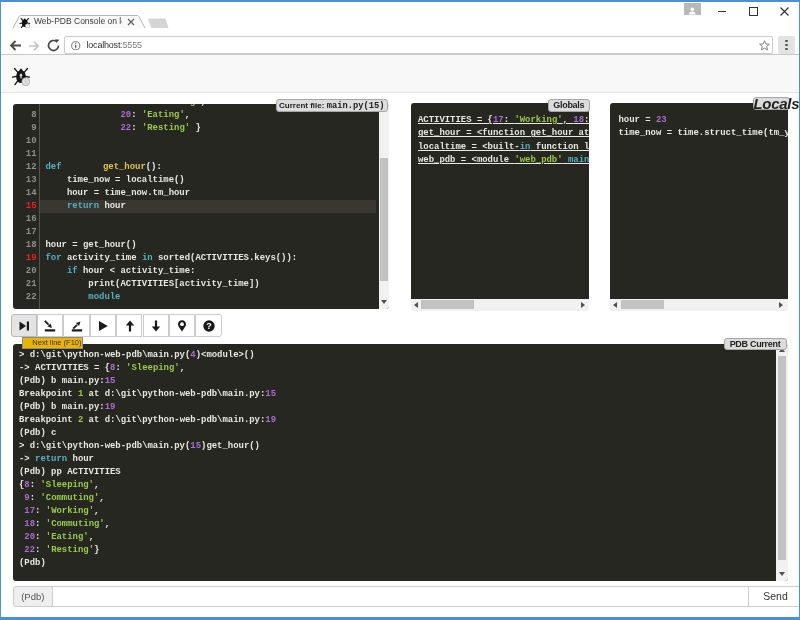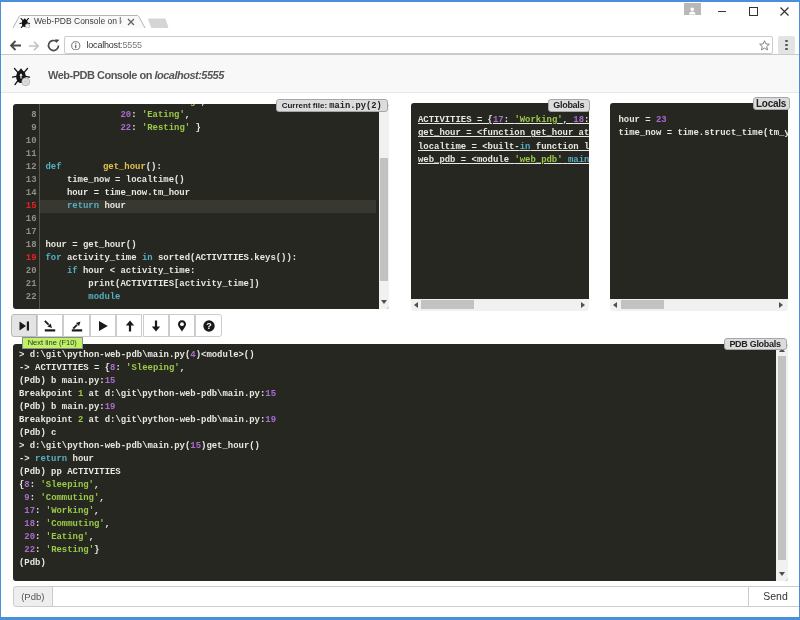--- a/index.html
+++ b/index.html
@@ -94,21 +94,20 @@
 
     <div class="abs" style="left:777px;top:8px;width:17px;height:18px;background:#e3e3e3;border-radius:2px;">
       <div class="abs" style="left:7.2px;top:3.5px;width:2.6px;height:2.6px;border-radius:50%;background:#555;"></div>
       <div class="abs" style="left:7.2px;top:7.7px;width:2.6px;height:2.6px;border-radius:50%;background:#555;"></div>
       <div class="abs" style="left:7.2px;top:11.9px;width:2.6px;height:2.6px;border-radius:50%;background:#555;"></div>
     </div>
   </div>
   <div class="abs" style="left:1px;top:53.5px;width:798px;height:1.5px;background:#c8c8c8;"></div>
 
   <div class="abs" style="left:1px;top:55px;width:798px;height:38px;background:#f8f8f8;border-bottom:1px solid #e7e7e7;box-sizing:border-box;"></div>
-  <div class="abs" style="left:48px;top:69px;font-size:11px;font-weight:bold;color:#555;letter-spacing:-0.5px;">Web-PDB Console on <i>localhost:5555</i></div>
   <svg class="abs" style="left:10.5px;top:66px;" width="20" height="20" viewBox="0 0 20 20">
     <g stroke="#161616" stroke-width="1.3" fill="none" stroke-linecap="round">
       <path d="M3.5 2.5 L7.5 7.2 M16.5 2.5 L12.5 7.2 M1.5 11.2 L6.8 10.2 M18.5 11.2 L13.2 10.2 M4 18.5 L8 13.2 M16 18.5 L12 13.2"></path>
     </g>
     <ellipse cx="10" cy="10.8" rx="4.9" ry="6.3" fill="#161616"></ellipse>
     <path d="M10 2.2 L13.2 6.2 L6.8 6.2 Z" fill="#161616"></path>
     <path d="M10 7.2 L11.6 9.4 L10.6 9.7 L10.6 12.4 L9.4 12.4 L9.4 9.7 L8.4 9.4 Z" fill="#f5f5f5"></path>
     <circle cx="14.7" cy="15.7" r="3.9" fill="#f1f1f1" stroke="#8e8e8e" stroke-width="0.7"></circle>
     <path d="M11 15.7 L18.4 15.7 M14.7 12 L14.7 19.4 M12.1 13.1 L17.3 18.3 M17.3 13.1 L12.1 18.3" stroke="#c0c0c0" stroke-width="0.45"></path>
     <circle cx="14.7" cy="15.7" r="2" fill="none" stroke="#c0c0c0" stroke-width="0.45"></circle>
@@ -148,21 +147,21 @@
 <span class="k">for</span> activity_time <span class="k">in</span> sorted(ACTIVITIES.keys()):
     <span class="k">if</span> hour &lt; activity_time:
         print(ACTIVITIES[activity_time])
         <span class="k">module</span></div>
     <div class="abs" id="vscroll1" style="left:366px;top:0;width:10px;height:205px;background:#f1f1f1;">
       <div class="abs" style="left:2px;top:3px;width:0;height:0;border-left:3px solid transparent;border-right:3px solid transparent;border-bottom:4px solid #505050;"></div>
       <div class="abs" style="left:1px;top:54px;width:8px;height:123px;background:#c2c2c2;"></div>
       <div class="abs" style="left:2px;top:196px;width:0;height:0;border-left:3px solid transparent;border-right:3px solid transparent;border-top:4px solid #505050;"></div>
     </div>
   </div>
-  <div class="abs lbl" style="left:275.5px;top:99px;width:110.5px;height:11px;box-sizing:content-box;padding:0;">Current file: <span style="font-family:'Liberation Mono',monospace;font-size:8.75px;">main.py(2)</span></div>
+  <div class="abs lbl" style="left:275.5px;top:99px;width:110.5px;height:11px;box-sizing:content-box;padding:0;">Current file: <span style="font-family:'Liberation Mono',monospace;font-size:8.75px;">main.py(15)</span></div>
 
   <div class="abs dark" id="globals" style="left:410.5px;top:103px;width:178.5px;height:195.5px;border-radius:3px 3px 0 0;overflow:hidden;">
     <div class="abs mono" id="gcode" style="left:7.5px;top:11px;line-height:13.3px;text-decoration:underline;">ACTIVITIES = {<span class="n">17</span>: <span class="s">'Working'</span>, <span class="n">18</span>: 
 get_hour = &lt;function get_hour at 
 localtime = &lt;built-<span class="k">in</span> function local
 web_pdb = &lt;module <span class="s">'web_pdb'</span> <span class="k">main</span> </div>
   </div>
   <div class="abs" id="ghscroll" style="left:410.5px;top:298.5px;width:178.5px;height:12px;background:#f1f1f1;border-radius:0 0 3px 3px;">
     <div class="abs" style="left:3px;top:3px;width:0;height:0;border-top:3px solid transparent;border-bottom:3px solid transparent;border-right:4px solid #505050;"></div>
     <div class="abs" style="left:10.5px;top:1.5px;width:53px;height:9px;background:#c2c2c2;"></div>
@@ -172,21 +171,21 @@
 
   <div class="abs dark" id="locals" style="left:609.5px;top:103px;width:178px;height:195.5px;border-radius:3px 3px 0 0;overflow:hidden;">
     <div class="abs mono" id="lcode" style="left:9px;top:11px;line-height:13.3px;">hour = <span class="n">23</span>
 time_now = time.struct_time(tm_year=</div>
   </div>
   <div class="abs" id="lhscroll" style="left:609.5px;top:298.5px;width:178px;height:12px;background:#f1f1f1;border-radius:0 0 3px 3px;">
     <div class="abs" style="left:3px;top:3px;width:0;height:0;border-top:3px solid transparent;border-bottom:3px solid transparent;border-right:4px solid #505050;"></div>
     <div class="abs" style="left:11px;top:1.5px;width:43px;height:9px;background:#c2c2c2;"></div>
     <div class="abs" style="left:169.5px;top:3px;width:0;height:0;border-top:3px solid transparent;border-bottom:3px solid transparent;border-left:4px solid #505050;"></div>
   </div>
-  <div class="abs lbl" style="left:752.5px;top:97px;width:35px;height:11px;font-size:10px;letter-spacing:-0.3px;">Locals</div>
+  <div class="abs lbl" style="left:752.5px;top:97px;width:35px;height:11px;font-size:15px;letter-spacing:-0.3px;font-style:italic;">Locals</div>
 
   <div class="abs" id="btns" style="left:11.5px;top:314px;height:22.5px;width:212px;">
     <div class="btn" style="left:0;background:#e4e4e4;border-radius:3px 0 0 3px;border-color:#b8b8b8;">
       <svg width="14" height="14" viewBox="0 0 14 14">
           <path d="M2.5 2.5 L9 7 L2.5 11.5 Z" fill="#1a1a1a"></path>
           <rect x="9.8" y="2.5" width="2.2" height="9" fill="#1a1a1a"></rect>
         </svg>
     </div>
     <div class="btn" style="left:26.4px;">
       <svg width="14" height="14" viewBox="0 0 14 14">
@@ -225,21 +224,21 @@
           <circle cx="7" cy="5.2" r="1.9" fill="#fff"></circle>
         </svg>
     </div>
     <div class="btn" style="left:184.8px;border-radius:0 3px 3px 0;">
       <svg width="14" height="14" viewBox="0 0 14 14">
           <circle cx="7" cy="7" r="5.7" fill="#1a1a1a"></circle>
           <text x="7" y="10.2" text-anchor="middle" font-family="Liberation Sans" font-size="9" font-weight="bold" fill="#fff">?</text>
         </svg>
     </div>
   </div>
-  <div class="abs" id="tooltip" style="left:22px;top:336.5px;width:58.5px;height:10px;background:#bef264;border:1px solid #8c8c8c;font-size:7.5px;color:#333;line-height:9.5px;text-align:center;white-space:nowrap;overflow:hidden;z-index:5;">Next line (F10)</div>
+  <div class="abs" id="tooltip" style="left:22px;top:336.5px;width:58.5px;height:10px;background:#eab308;border:1px solid #8c8c8c;font-size:7.5px;color:#333;line-height:9.5px;text-align:right;white-space:nowrap;overflow:hidden;z-index:5;">Next line (F10)</div>
 
   <div class="abs dark" id="console" style="left:13px;top:344px;width:774.5px;height:236.5px;border-radius:3px;overflow:hidden;">
     <div class="abs mono" id="ccode" style="left:6px;top:5px;">&gt; d:\git\python-web-pdb\main.py(<span class="n">4</span>)&lt;module&gt;()
 -&gt; ACTIVITIES = {<span class="n">8</span>: <span class="s">'Sleeping'</span>,
 (Pdb) b main.py:<span class="n">15</span>
 Breakpoint <span class="s">1</span> at d:\git\python-web-pdb\main.py:<span class="n">15</span>
 (Pdb) b main.py:<span class="n">19</span>
 Breakpoint <span class="s">2</span> at d:\git\python-web-pdb\main.py:<span class="n">19</span>
 (Pdb) c
 &gt; d:\git\python-web-pdb\main.py(<span class="n">15</span>)get_hour()
@@ -251,21 +250,21 @@
  <span class="n">18</span>: <span class="s">'Commuting'</span>,
  <span class="n">20</span>: <span class="s">'Eating'</span>,
  <span class="n">22</span>: <span class="s">'Resting'</span>}
 (Pdb)</div>
     <div class="abs" id="vscroll2" style="left:763px;top:0;width:11.5px;height:236.5px;background:#f1f1f1;">
       <div class="abs" style="left:2.5px;top:4px;width:0;height:0;border-left:3px solid transparent;border-right:3px solid transparent;border-bottom:4px solid #505050;"></div>
       <div class="abs" style="left:1.5px;top:12px;width:8.5px;height:204px;background:#c2c2c2;"></div>
       <div class="abs" style="left:2.5px;top:228px;width:0;height:0;border-left:3px solid transparent;border-right:3px solid transparent;border-top:4px solid #505050;"></div>
     </div>
   </div>
-  <div class="abs lbl" style="left:723.5px;top:337.5px;width:61px;height:10.5px;line-height:10.5px;font-size:9px;letter-spacing:-0.3px;">PDB Globals</div>
+  <div class="abs lbl" style="left:723.5px;top:337.5px;width:61px;height:10.5px;line-height:10.5px;font-size:9px;letter-spacing:-0.3px;">PDB Current</div>
 
   <div class="abs" style="left:13px;top:586px;width:39.5px;height:21px;background:#eee;border:1px solid #ccc;border-radius:3px 0 0 3px;box-sizing:border-box;font-size:9.5px;color:#555;line-height:19px;text-align:center;">(Pdb)</div>
   <div class="abs" style="left:51.5px;top:586px;width:697px;height:21px;background:#fff;border:1px solid #ccc;box-sizing:border-box;"></div>
   <div class="abs" style="left:747.5px;top:586px;width:56px;height:21px;background:#fff;border:1px solid #ccc;border-radius:0 3px 3px 0;box-sizing:border-box;font-size:10.5px;color:#333;line-height:19px;text-align:center;">Send</div>
 
   <div class="abs" id="b-top"></div>
   <div class="abs" id="b-left"></div>
   <div class="abs" id="b-right"></div>
   <div class="abs" id="b-bot"></div>
 </div>

